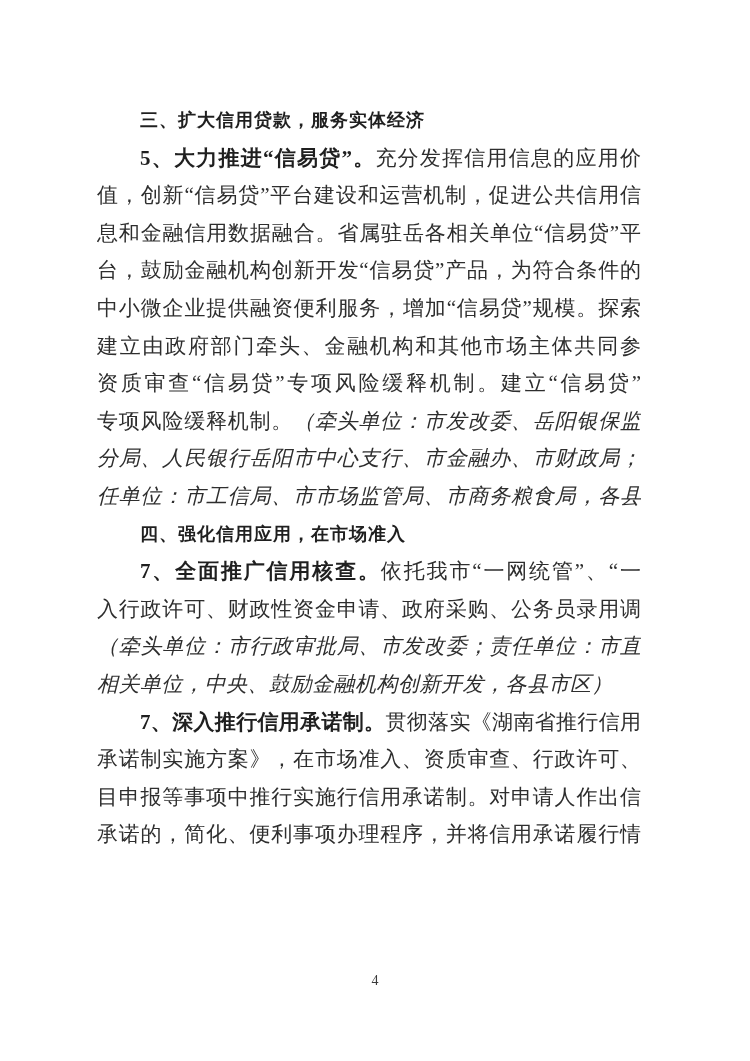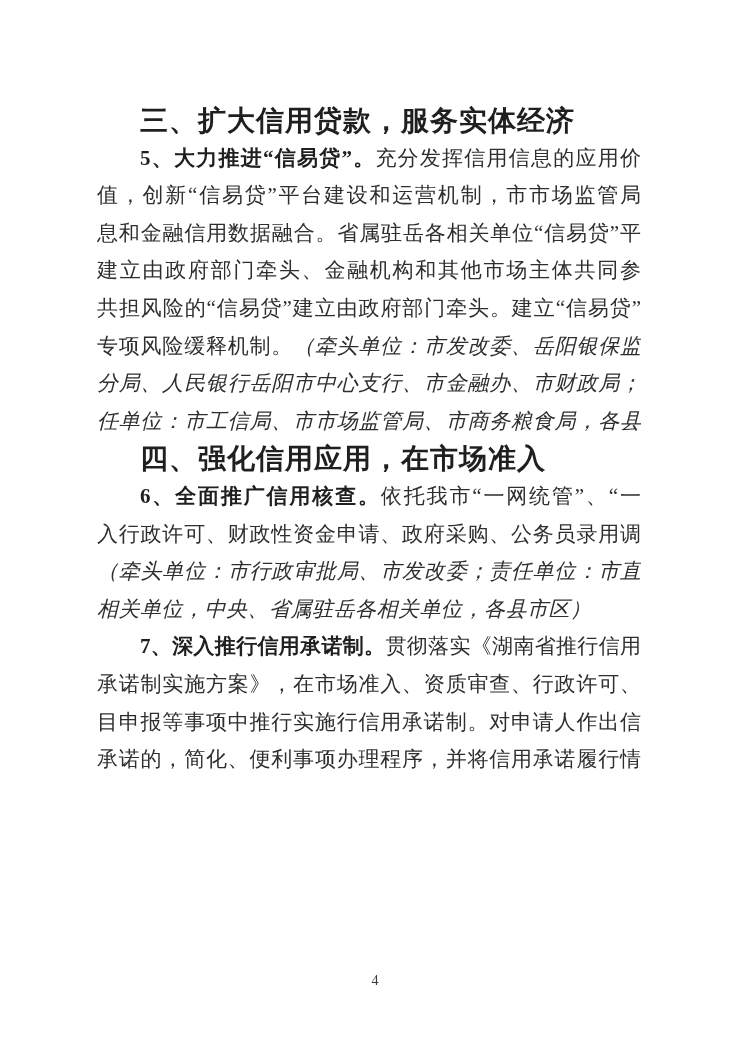--- a/index.html
+++ b/index.html
@@ -27,21 +27,21 @@
     text-align: left;
   }
   .line.justify {
     text-align: justify;
     text-align-last: justify;
     letter-spacing: 0;
   }
   .line.indent { padding-left: 43px; }
   .line.heading {
     font-weight: bold;
-    font-size: 28px;
+    font-size: 18px;
     letter-spacing: 1px;
     color: #1f1f1f;
   }
   .seg-bold { font-weight: bold; color: #1f1f1f; }
   .seg-body { font-weight: normal; }
   .seg-kai { font-style: italic; }
   .footer {
     position: absolute;
     left: 0;
     top: 971px;
@@ -54,32 +54,34 @@
     color: #3a3a3a;
   }
 </style>
 </head>
 <body>
 
 <div class="page">
   <main class="content">
       <div class="line heading indent"><span class="seg-bold">三、扩大信用贷款，服务实体经济</span></div>
       <div class="line indent justify"><span class="seg-bold">5、大力推进“信易贷”。</span><span class="seg-body">充分发挥信用信息的应用价</span></div>
-      <div class="line justify"><span class="seg-body">值，创新“信易贷”平台建设和运营机制，市市场监管局</span></div>
+      <div class="line justify"><span class="seg-body">值，创新“信易贷”平台建设和运营机制，促进公共信用信</span></div>
       <div class="line justify"><span class="seg-body">息和金融信用数据融合。省属驻岳各相关单位“信易贷”平</span></div>
+      <div class="line justify"><span class="seg-body">台，鼓励金融机构创新开发“信易贷”产品，为符合条件的</span></div>
+      <div class="line justify"><span class="seg-body">中小微企业提供融资便利服务，增加“信易贷”规模。探索</span></div>
       <div class="line justify"><span class="seg-body">建立由政府部门牵头、金融机构和其他市场主体共同参与、</span></div>
-      <div class="line justify"><span class="seg-body">共担风险的“信易贷”建立由政府部门牵头。建立“信易贷”</span></div>
+      <div class="line justify"><span class="seg-body">资质审查“信易贷”专项风险缓释机制。建立“信易贷”</span></div>
       <div class="line justify"><span class="seg-body">专项风险缓释机制。</span><span class="seg-kai">（牵头单位：市发改委、岳阳银保监</span></div>
       <div class="line justify"><span class="seg-kai">分局、人民银行岳阳市中心支行、市金融办、市财政局；责</span></div>
       <div class="line justify"><span class="seg-kai">任单位：市工信局、市市场监管局、市商务粮食局，各县市</span></div>
       <div class="line heading indent"><span class="seg-bold">四、强化信用应用，在市场准入</span></div>
-      <div class="line indent justify"><span class="seg-bold">6、全面推广信用核查。</span><span class="seg-body">依托我市“一网统管”、“一</span></div>
+      <div class="line indent justify"><span class="seg-bold">7、全面推广信用核查。</span><span class="seg-body">依托我市“一网统管”、“一</span></div>
       <div class="line justify"><span class="seg-body">入行政许可、财政性资金申请、政府采购、公务员录用调任</span></div>
       <div class="line justify"><span class="seg-kai">（牵头单位：市行政审批局、市发改委；责任单位：市直各</span></div>
-      <div class="line"><span class="seg-kai">相关单位，中央、省属驻岳各相关单位，各县市区）</span></div>
+      <div class="line"><span class="seg-kai">相关单位，中央、鼓励金融机构创新开发，各县市区）</span></div>
       <div class="line indent justify"><span class="seg-bold">7、深入推行信用承诺制。</span><span class="seg-body">贯彻落实《湖南省推行信用</span></div>
       <div class="line justify"><span class="seg-body">承诺制实施方案》，在市场准入、资质审查、行政许可、项</span></div>
       <div class="line justify"><span class="seg-body">目申报等事项中推行实施行信用承诺制。对申请人作出信用</span></div>
       <div class="line justify"><span class="seg-body">承诺的，简化、便利事项办理程序，并将信用承诺履行情况</span></div>
     </main>
   <footer class="footer">
     <span>4</span>
   </footer>
 </div>
 

